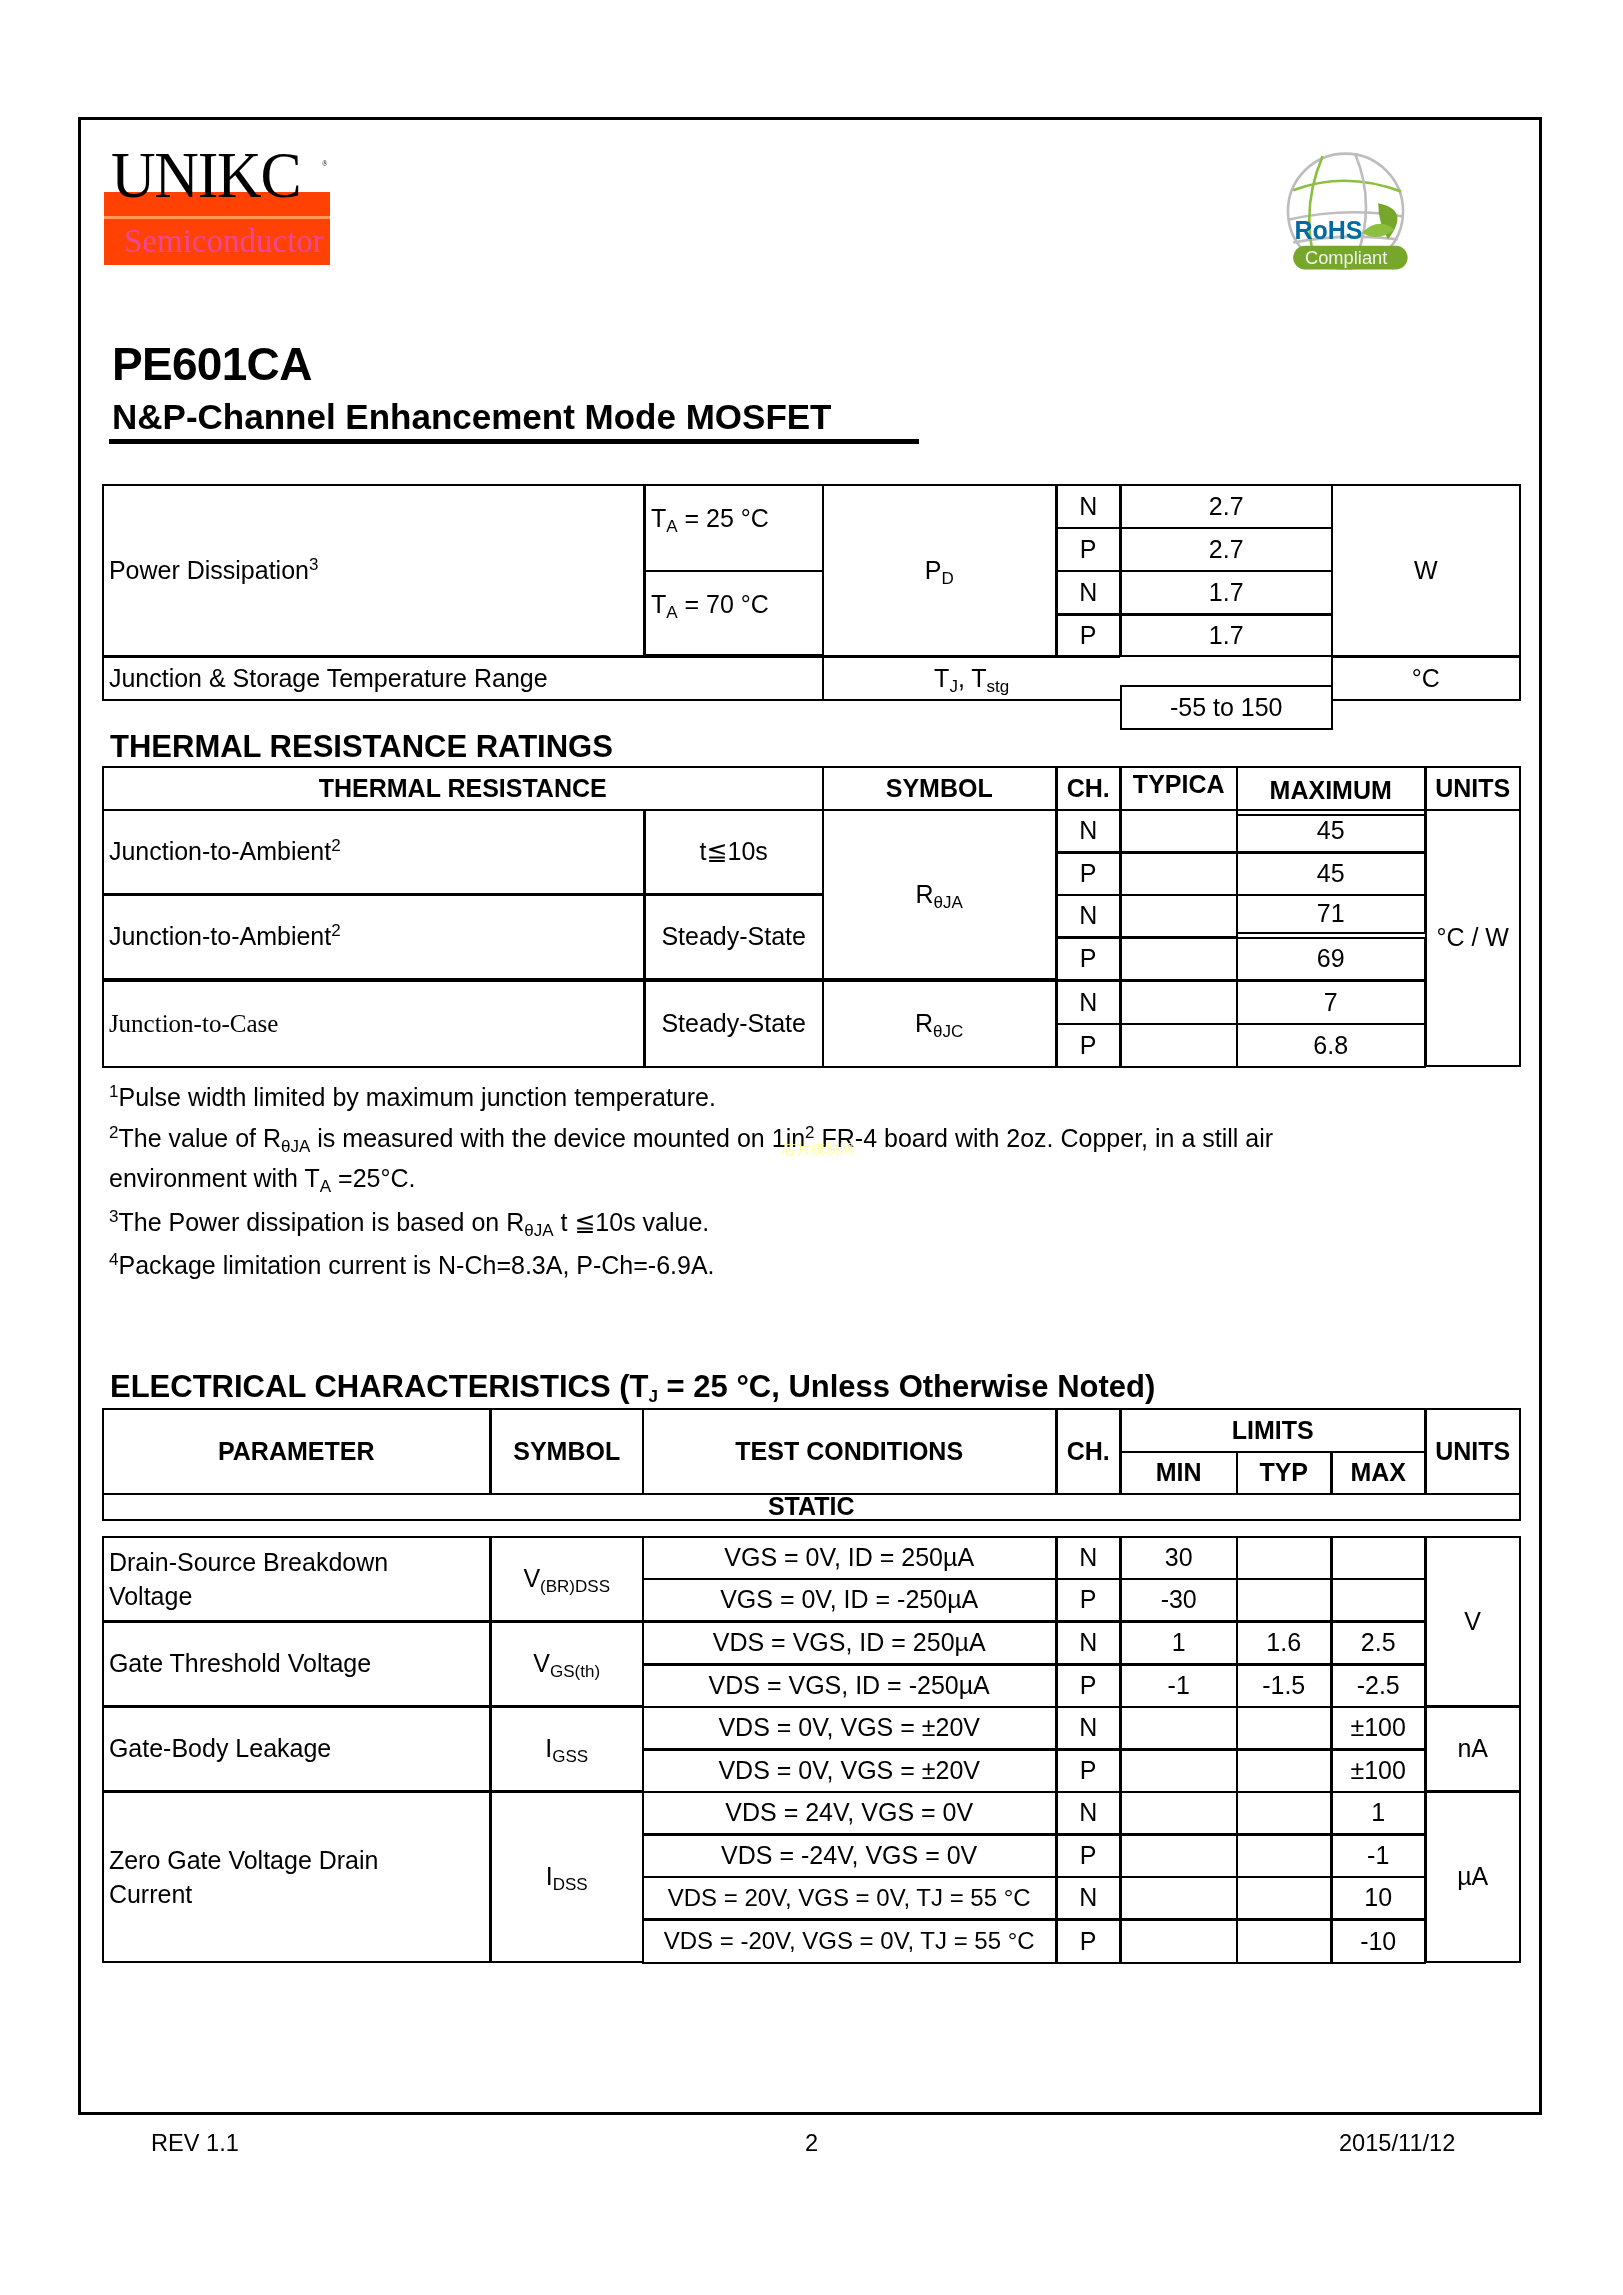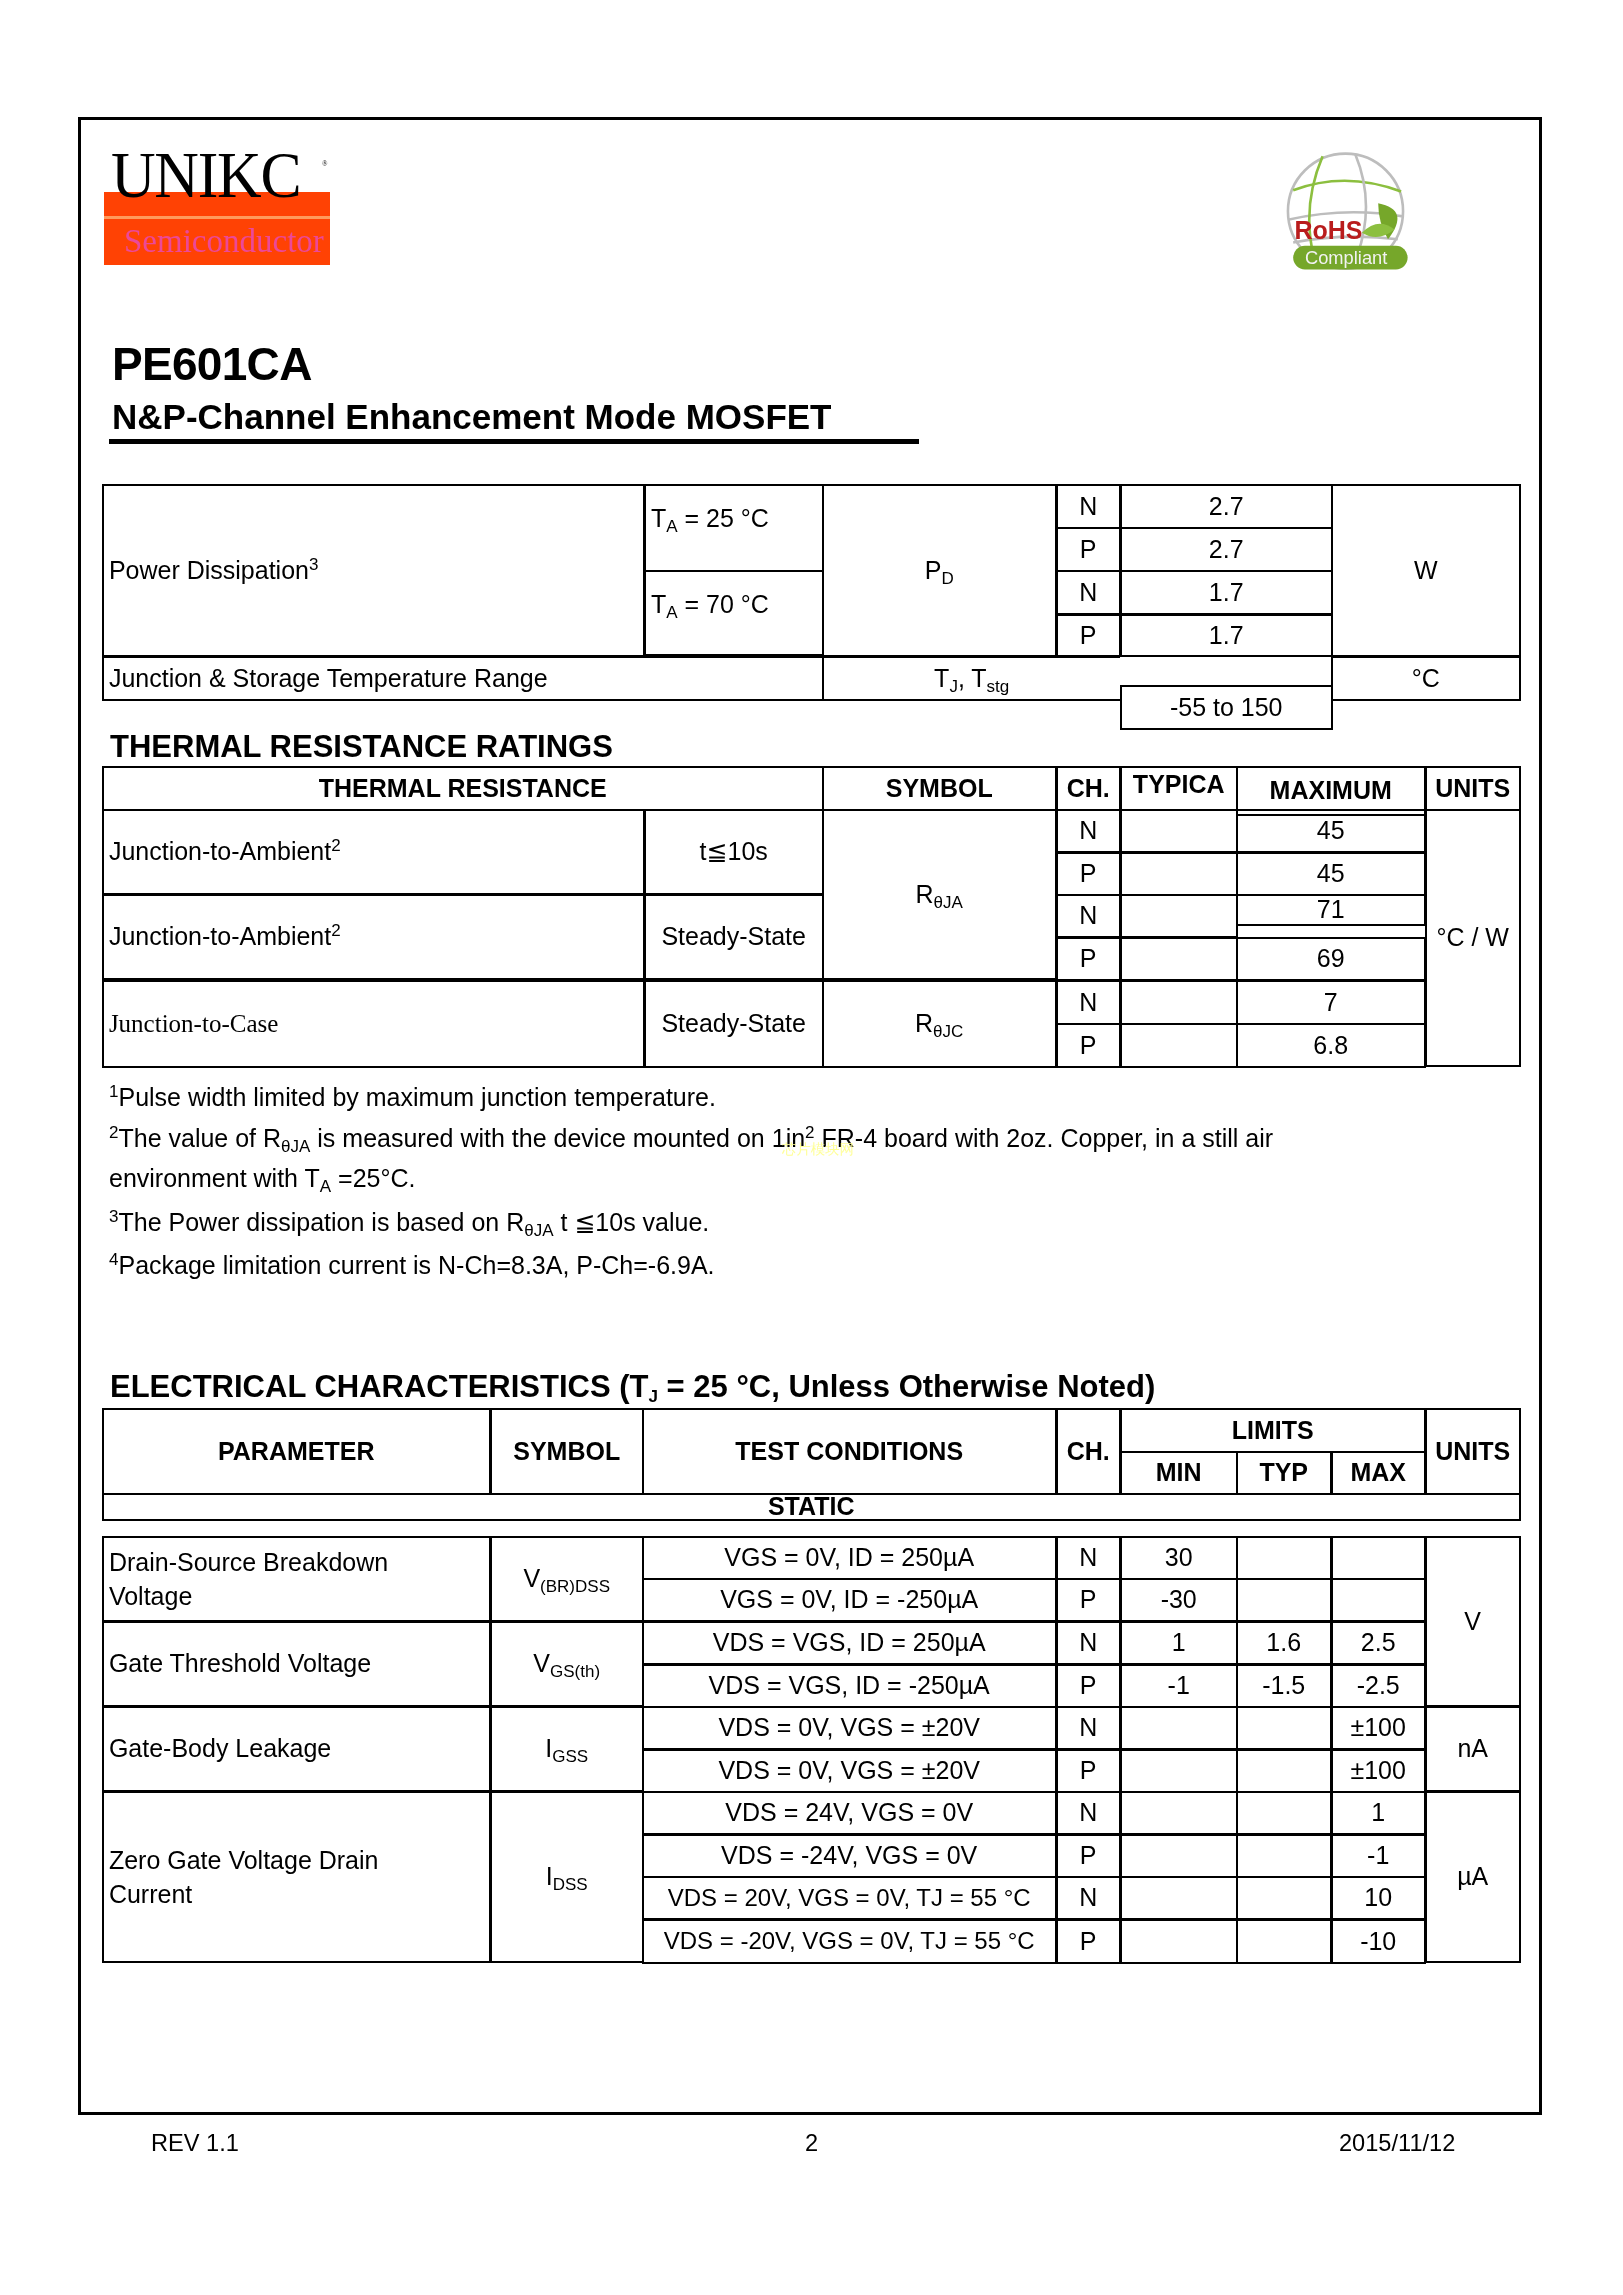--- a/index.html
+++ b/index.html
@@ -47,21 +47,21 @@
     <circle cx="100" cy="92" r="88" fill="none" stroke="#bdbdbd" stroke-width="4"></circle>
     <path d="M20 60 Q100 30 185 62" fill="none" stroke="#8cbf3f" stroke-width="4"></path>
     <path d="M12 105 Q100 85 188 100" fill="none" stroke="#bdbdbd" stroke-width="4"></path>
     <path d="M20 140 Q100 125 180 135" fill="none" stroke="#bdbdbd" stroke-width="4"></path>
     <path d="M65 8 Q30 90 55 175" fill="none" stroke="#8cbf3f" stroke-width="4"></path>
     <path d="M115 5 Q150 90 110 180" fill="none" stroke="#bdbdbd" stroke-width="4"></path>
     <path d="M150 80 Q200 90 165 135 Q150 110 150 80 Z" fill="#76a72a"></path>
     <path d="M125 125 Q150 100 175 120 Q150 140 125 125 Z" fill="#8cbf3f"></path>
     <rect x="20" y="145" width="175" height="36" rx="18" fill="#76a72a"></rect>
   </svg>
-  <div class="abs" style="left:14.4px;top:65px;font-size:25px;font-weight:bold;color:#b91c1c;">RoHS</div>
+  <div class="abs" style="left:14.4px;top:65px;font-size:25px;font-weight:bold;color:#0369a1;">RoHS</div>
   <div class="abs" style="left:25px;top:96px;font-size:18.3px;color:#f2f2f2;">Compliant</div>
 </div>
 
 <div class="abs part-title">PE601CA</div>
 <div class="abs sub-title">N&amp;P-Channel Enhancement Mode MOSFET</div>
 <div class="abs sub-underline"></div>
 
 <div>
   <div class="cell left" style="left:103px;top:485px;width:543px;height:173px;">
     <span><span>Power Dissipation</span><sup>3</sup></span>
@@ -121,21 +121,21 @@
   </div>
 
   <div class="cell" style="left:1057px;top:810px;width:65px;height:44px;">N</div>
   <div class="cell" style="left:1121px;top:810px;width:118px;height:44px;"></div>
   <div class="cell" style="left:1237px;top:810px;width:190px;height:44px;">45</div>
   <div class="cell" style="left:1057px;top:853px;width:65px;height:44px;">P</div>
   <div class="cell" style="left:1121px;top:853px;width:118px;height:44px;"></div>
   <div class="cell" style="left:1237px;top:853px;width:190px;height:44px;">45</div>
   <div class="cell" style="left:1057px;top:895px;width:65px;height:44px;">N</div>
   <div class="cell" style="left:1121px;top:895px;width:118px;height:44px;"></div>
-  <div class="cell" style="left:1237px;top:895px;width:190px;height:32px;text-align:center;">71</div>
+  <div class="cell" style="left:1237px;top:895px;width:190px;height:40px;text-align:center;">71</div>
   <div class="cell" style="left:1057px;top:938px;width:65px;height:44px;">P</div>
   <div class="cell" style="left:1121px;top:938px;width:118px;height:44px;"></div>
   <div class="cell" style="left:1237px;top:938px;width:190px;height:44px;">69</div>
   <div class="cell" style="left:1057px;top:981px;width:65px;height:45px;">N</div>
   <div class="cell" style="left:1121px;top:981px;width:118px;height:45px;"></div>
   <div class="cell" style="left:1237px;top:981px;width:190px;height:45px;">7</div>
   <div class="cell" style="left:1057px;top:1024px;width:65px;height:45px;">P</div>
   <div class="cell" style="left:1121px;top:1024px;width:118px;height:45px;"></div>
   <div class="cell" style="left:1237px;top:1024px;width:190px;height:45px;">6.8</div>
 

